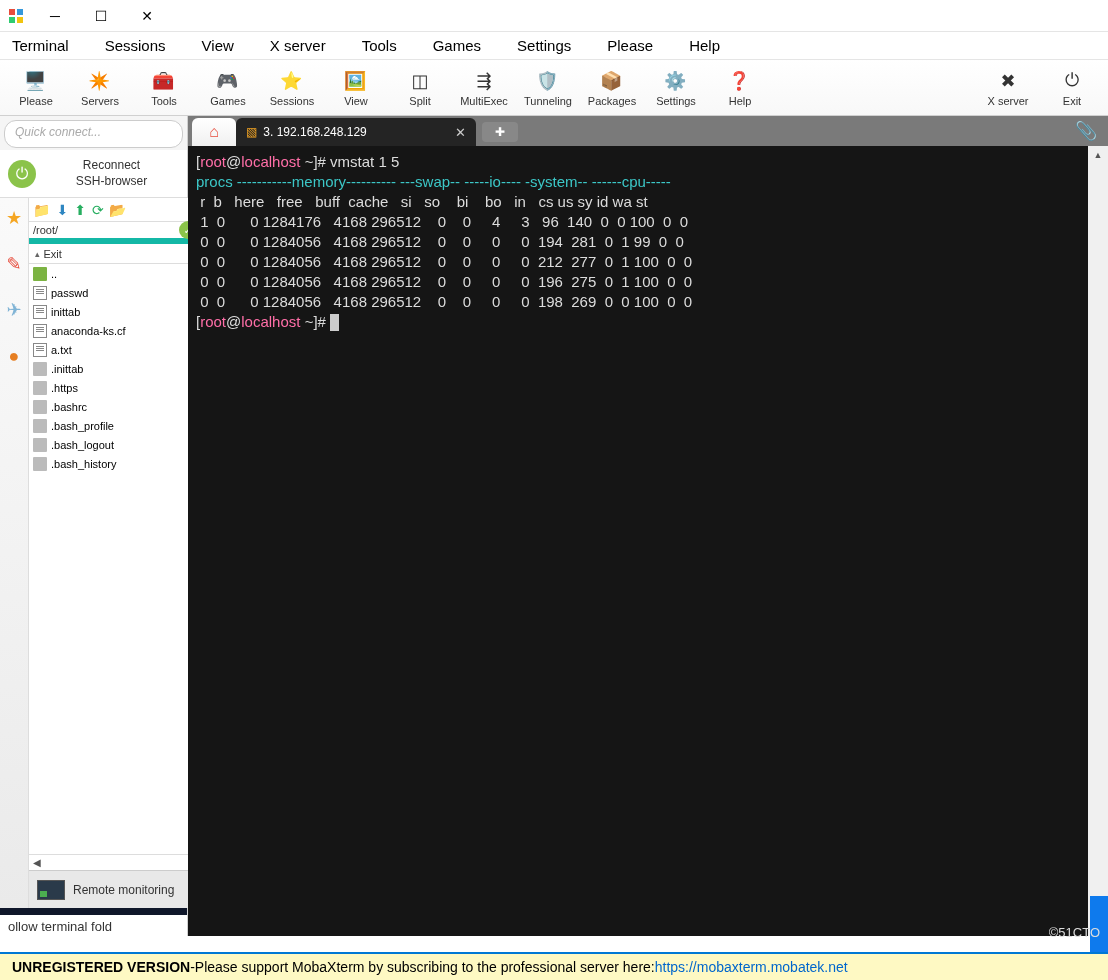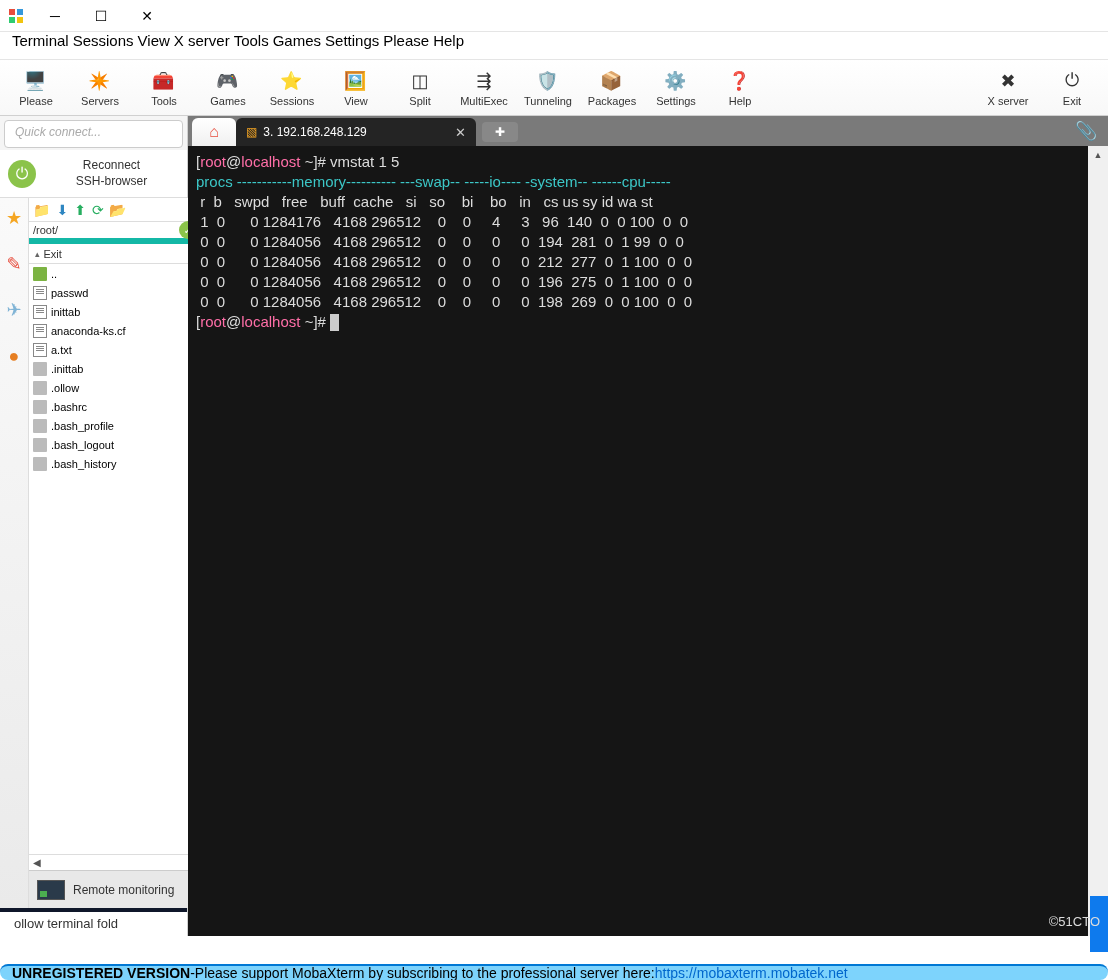--- a/index.html
+++ b/index.html
@@ -2,29 +2,29 @@
 <html><head>
 <meta charset="utf-8">
 <style>
 * { margin:0; padding:0; box-sizing:border-box; font-family:"Segoe UI",Tahoma,sans-serif; }
 body { width:1108px; height:980px; background:#fff; overflow:hidden; position:relative; }
 .titlebar { height:32px; display:flex; align-items:center; padding:0 4px 0 8px; border-bottom:1px solid #e5e5e5; }
 .titlebar .logo { width:16px; height:16px; margin-right:8px; }
 .titlebar .title { font-size:12px; color:#000; flex:1; }
 .winbtns { display:flex; gap:0; }
 .winbtn { width:46px; height:30px; display:flex; align-items:center; justify-content:center; font-size:14px; color:#000; }
-.menubar { height:28px; display:flex; align-items:flex-start; padding:0 12px; gap:4px; border-bottom:1px solid #e5e5e5; }
+.menubar { height:28px; display:flex; align-items:center; padding:0 12px; gap:36px; border-bottom:1px solid #e5e5e5; }
 .menubar span { font-size:15px; color:#000; }
 .toolbar { height:56px; display:flex; align-items:center; padding:0 4px; background:linear-gradient(#fff,#f8f8f8); border-bottom:1px solid #d0d0d0; }
 .toolbtn { display:flex; flex-direction:column; align-items:center; justify-content:center; width:64px; height:52px; font-size:11px; color:#333; }
 .toolbtn .ticon { width:24px; height:24px; margin-bottom:2px; display:flex; align-items:center; justify-content:center; font-size:18px; }
 .toolspacer { flex:1; }
 .body-area { display:flex; height:820px; }
 .sidebar { width:188px; background:#f5f5f5; display:flex; flex-direction:column; border-right:1px solid #d0d0d0; }
-.quick-connect { height:28px; background:#fff; border:1px solid #ccc; border-radius:4px; margin:4px 4px 2px 4px; padding:4px 10px; font-size:12px; color:#aaa; font-style:italic; }
+.quick-connect { height:28px; background:#fff; border:1px solid #ccc; border-radius:12px; margin:4px 4px 2px 4px; padding:4px 10px; font-size:12px; color:#aaa; font-style:italic; }
 .reconnect { height:48px; background:#fff; border-bottom:1px solid #ddd; display:flex; align-items:center; padding:4px 8px; gap:8px; }
 .reconnect-icon { width:28px; height:28px; border-radius:14px; background:#8bc34a; display:flex; align-items:center; justify-content:center; color:#fff; font-size:16px; }
 .reconnect-text { font-size:12px; color:#333; line-height:1.3; text-align:center; flex:1; }
 .sidebar-inner { display:flex; flex:1; }
 .sidebar-vtabs { width:42px; background:linear-gradient(#fafafa,#eaeaea); border-right:1px solid #ddd; display:flex; flex-direction:column; align-items:center; padding-top:6px; gap:18px; }
 .vtab { width:28px; height:28px; display:flex; align-items:center; justify-content:center; font-size:18px; }
 .browser { flex:1; background:#fff; display:flex; flex-direction:column; }
 .browser-toolbar { height:24px; display:flex; align-items:center; gap:6px; padding:0 4px; border-bottom:1px solid #ddd; }
 .browser-toolbar span { font-size:14px; }
 .pathbar { height:22px; display:flex; align-items:center; border-bottom:6px solid #14b8a6;justify-content:center; }
@@ -35,21 +35,21 @@
 .file { height:19px; display:flex; align-items:center; gap:4px; padding:0 4px; font-size:11px; color:#000; }
 .ficon { width:14px; height:14px; display:inline-block; }
 .ficon.folder { background:#7cb342; border-radius:1px; }
 .ficon.txt { background:#fff; border:1px solid #888; position:relative; }
 .ficon.txt::after { content:""; position:absolute; top:2px; left:2px; right:2px; height:1px; background:#888; box-shadow:0 2px 0 #888, 0 4px 0 #888; }
 .ficon.generic { background:#bbb; border-radius:1px; }
 .browser-scroll { height:16px; border-top:1px solid #ddd; display:flex; align-items:center; justify-content:space-between; padding:0 4px; font-size:10px; color:#555; }
 .remote-mon { height:38px; background:#e8e8e8; border-top:1px solid #ccc; display:flex; align-items:center; gap:8px; padding:0 8px; font-size:12px; color:#333; }
 .rmicon { width:28px; height:20px; background:#2a3a4a; border:1px solid #555; position:relative; }
 .rmicon::after { content:""; position:absolute; bottom:2px; left:2px; right:2px; height:6px; background:linear-gradient(90deg,#4caf50 30%,transparent 30%); }
-.terminal-fold { height:28px; background:#fff; border-top:4px solid #0f172a; font-size:13px; color:#333; padding:4px 14px; white-space:nowrap; overflow:hidden; }
+.terminal-fold { height:28px; background:#fff; border-top:7px solid #0f172a; font-size:13px; color:#333; padding:4px 8px; white-space:nowrap; overflow:hidden; }
 .main { flex:1; display:flex; flex-direction:column; background:#fff; position:relative; }
 .tabstrip { height:30px; background:#7a7a7a; display:flex; align-items:flex-end; padding-left:4px; }
 .tab { height:28px; display:flex; align-items:center; gap:6px; padding:0 10px; font-size:12px; border-radius:6px 6px 0 0; position:relative; }
 .tab.home { width:44px; background:linear-gradient(#fff,#f0f0f0); justify-content:center; }
 .tab.active { background:#242424; color:#fff; min-width:240px; }
 .tab.active .close { margin-left:auto; color:#ccc; font-size:13px; }
 .tab.new { width:36px; background:#888; margin-left:6px; display:flex; align-items:center; justify-content:center; color:#fff; border-radius:4px; height:20px; margin-bottom:4px; }
 .clip-icon { position:absolute; right:10px; top:4px; font-size:18px; color:#5a8fc4; }
 .terminal { flex:1; background:#151515; padding:6px 8px; font-family:"DejaVu Sans Mono","Consolas",monospace; font-size:15px; line-height:20px; color:#ddd; white-space:pre; overflow:hidden; position:relative; }
 .terminal::-webkit-scrollbar { width:18px; }
@@ -57,24 +57,24 @@
 .term-scroll .thumb-up { position:absolute; top:0; width:100%; height:18px; display:flex; align-items:center; justify-content:center; font-size:9px; color:#555; }
 .term-scroll .thumb-down { position:absolute; bottom:0; width:100%; height:18px; display:flex; align-items:center; justify-content:center; font-size:9px; color:#555; }
 .c-bracket { color:#dcdcdc; }
 .c-root { color:#ff6fa8;margin-top:28px; }
 .c-at { color:#dcdcdc; }
 .c-host { color:#ff6fa8; }
 .c-path { color:#dcdcdc; }
 .c-cmd { color:#dcdcdc; }
 .c-hdr { color:#3cc7c7; }
 .c-cursor { background:#ccc; display:inline-block; width:9px; height:17px; vertical-align:middle; }
-.bottombar { position:absolute; bottom:0; left:0; right:0; height:16px; background:#7dd3fc; border-top:2px solid #0078d4; display:flex; align-items:center; padding:0 12px; font-size:14px; color:#000;border-radius:13px; }
+.bottombar { position:absolute; bottom:0; left:0; right:0; height:28px; background:#fef9c3; border-top:2px solid #0078d4; display:flex; align-items:center; padding:0 12px; font-size:14px; color:#000; }
 .bottombar .b1 { font-weight:bold; }
 .bottombar .blink { color:#0066cc; }
-.watermark { position:absolute; right:8px; bottom:51px; color:#ddd; font-size:13px; }
+.watermark { position:absolute; right:8px; bottom:40px; color:#ddd; font-size:13px; }
 .resize { position:absolute; right:0; bottom:28px; width:18px; height:56px; background:#0e7aed; }
 </style>
 </head>
 <body>
 
 <div class="titlebar">
   <svg class="logo" viewBox="0 0 16 16">
       <rect x="1" y="1" width="6" height="6" fill="#e74c3c"></rect>
       <rect x="9" y="1" width="6" height="6" fill="#3498db"></rect>
       <rect x="1" y="9" width="6" height="6" fill="#2ecc71"></rect>
@@ -207,21 +207,21 @@
             <div class="file">
               <span class="ficon txt"></span>
               <span>a.txt</span>
             </div>
             <div class="file">
               <span class="ficon generic"></span>
               <span>.inittab</span>
             </div>
             <div class="file">
               <span class="ficon generic"></span>
-              <span>.ollow</span>
+              <span>.https</span>
             </div>
             <div class="file">
               <span class="ficon generic"></span>
               <span>.bashrc</span>
             </div>
             <div class="file">
               <span class="ficon generic"></span>
               <span>.bash_profile</span>
             </div>
             <div class="file">
@@ -255,21 +255,21 @@
       <div class="tab active">
         <span style="color:#f5a623">▧</span>
         <span>3. 192.168.248.129</span>
         <span class="close">✕</span>
       </div>
       <div class="tab new">✚</div>
       <span class="clip-icon">📎</span>
     </div>
     <div class="terminal" id="term"><span class="c-bracket">[</span><span class="c-root">root</span><span class="c-at">@</span><span class="c-host">localhost</span><span class="c-path"> ~</span><span class="c-bracket">]# </span><span class="c-cmd">vmstat 1 5</span>
 <span class="c-hdr">procs -----------memory---------- ---swap-- -----io---- -system-- ------cpu-----</span>
-<span class="c-cmd"> r  b   swpd   free   buff  cache   si   so    bi    bo   in   cs us sy id wa st</span>
+<span class="c-cmd"> r  b   here   free   buff  cache   si   so    bi    bo   in   cs us sy id wa st</span>
 <span class="c-cmd"> 1  0      0 1284176   4168 296512    0    0     4     3   96  140  0  0 100  0  0</span>
 <span class="c-cmd"> 0  0      0 1284056   4168 296512    0    0     0     0  194  281  0  1 99  0  0</span>
 <span class="c-cmd"> 0  0      0 1284056   4168 296512    0    0     0     0  212  277  0  1 100  0  0</span>
 <span class="c-cmd"> 0  0      0 1284056   4168 296512    0    0     0     0  196  275  0  1 100  0  0</span>
 <span class="c-cmd"> 0  0      0 1284056   4168 296512    0    0     0     0  198  269  0  0 100  0  0</span>
 <span class="c-bracket">[</span><span class="c-root">root</span><span class="c-at">@</span><span class="c-host">localhost</span><span class="c-path"> ~</span><span class="c-bracket">]# </span><span class="c-cursor"></span>
       <div class="term-scroll">
         <div class="thumb-up">▲</div>
         <div class="thumb-down">▼</div>
       </div>

